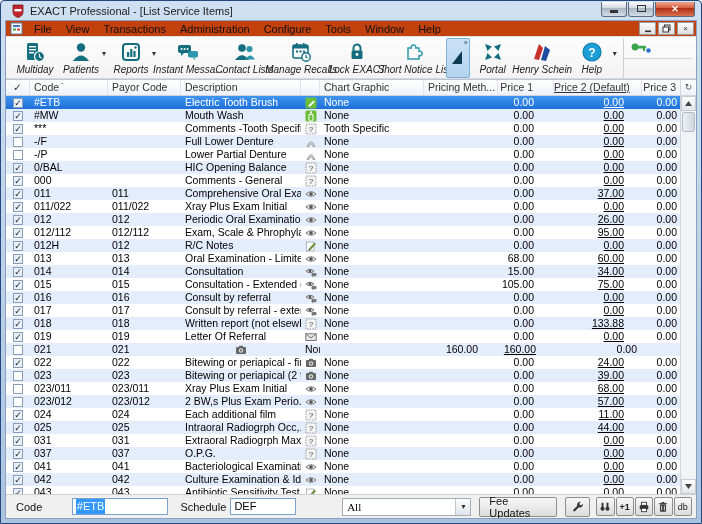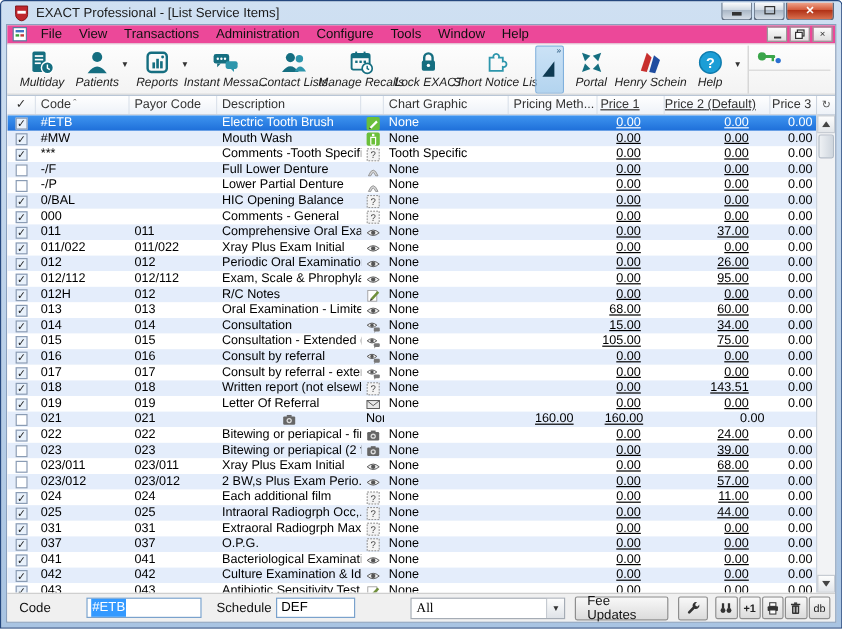--- a/index.html
+++ b/index.html
@@ -19,21 +19,21 @@
   .winbtn { width:26px; height:15px; border:1px solid #5d6b7e; border-top:none;
     border-radius:0 0 3px 3px; background:linear-gradient(#fdfdfd,#cfd8e2 45%,#a9b6c5 46%,#d6dee8);
     display:flex; align-items:center; justify-content:center; margin-left:1px;
     font-size:9px; color:#222; }
   .winbtn.close { width:40px; background:linear-gradient(#f1a78e,#d4593a 45%,#b03015 46%,#d9704f); color:#fff; font-weight:bold; }
   .minglyph { width:8px; height:3px; background:#333; margin-top:5px; }
   .maxglyph { width:9px; height:7px; border:1px solid #333; }
   
   .app { flex:1; background:#f0f0f0; border:1px solid #8aa0bd; display:flex; flex-direction:column; overflow:hidden; }
   
-  .menubar { height:16px; background:#ec4899; display:flex; align-items:center; padding:0 2px; border-bottom:1px solid #e2e2e2; }
+  .menubar { height:16px; background:#c2410c; display:flex; align-items:center; padding:0 2px; border-bottom:1px solid #e2e2e2; }
   .menu-doc-icon { width:13px; height:13px; margin:0 4px 0 2px; }
   .menu-item { font-size:11px; color:#111; padding:1px 7px; white-space:nowrap; }
   .menu-spacer { flex:1; }
   .mdibtn { width:17px; height:13px; border:1px solid #9a9a9a; background:linear-gradient(#fcfcfc,#dedede);
     display:flex; align-items:center; justify-content:center; margin-left:2px; font-size:8px; color:#333; }
   
   .toolbar { height:42px; background:linear-gradient(#fdfdfd,#f3f3f3); border-bottom:1px solid #d9d9d9;
     display:flex; align-items:stretch; padding:1px 4px 0 6px; }
   .tbtn { display:flex; flex-direction:column; align-items:center; justify-content:center;
     padding:1px 5px 2px 5px; min-width:46px; }
@@ -58,21 +58,21 @@
   .hc.center { text-align:center; padding-left:0; }
   .hc.right { text-align:right; padding-left:0; }
   .hc .sortmark { position:absolute; top:-2px; font-size:8px; color:#666; margin-left:2px; }
   .gbody { flex:1; overflow:hidden; }
   .row { display:grid; grid-template-columns:var(--cols); height:13px; line-height:13px; font-size:10.5px; color:#000; background:#fff; }
   .row.alt { background:#e4edfb; }
   .row.selected { background:linear-gradient(#3f95f0,#1e6fd9); color:#fff; }
   .cell { white-space:nowrap; overflow:hidden; padding-left:4px; }
   .cell.center { padding-left:0; display:flex; align-items:center; justify-content:center; }
   .cell.right { padding-left:0; text-align:right; }
-  .pr1 { padding-right:20px;text-decoration:underline; } .pr2 { padding-right:18px;text-decoration:underline; } .pr3 { padding-right:5px; }
+  .pr1 { padding-right:20px; } .pr2 { padding-right:18px;text-decoration:underline; } .pr3 { padding-right:5px; }
   .cb { width:10px; height:10px; border:1px solid #8a9cb4; background:#fff; font-size:9px; line-height:9px;
     color:#222; text-align:center; display:inline-block; }
   .cb.checked { background:#e8f1fb; }
   .rowicon { width:12px; height:12px; display:inline-flex; }
   .rowicon svg { width:12px; height:12px; }
   
   .vscroll { width:16px; display:flex; flex-direction:column; border-left:1px solid #cdd5e0; background:#f2f3f5; }
   .sc-corner { height:16px; background:linear-gradient(#ffffff,#eef2f8); border-bottom:1px solid #cdd5e0;
     font-size:9px; color:#555; text-align:center; line-height:15px; }
   .sc-btn { height:15px; background:linear-gradient(#fdfdfd,#e3e6ea); border:1px solid #c7ccd3;
@@ -706,21 +706,21 @@
                   <span class="rowicon">
                     <svg viewBox="0 0 12 12">
                       <rect x="1" y="1" width="10" height="10" fill="#f4f4f4" stroke="#888" stroke-dasharray="1.5,1" stroke-width="0.8"></rect>
                       <text x="6" y="9" font-size="8" fill="#444" text-anchor="middle" font-family="Liberation Sans,sans-serif">?</text>
                     </svg>
                   </span>
                 </div>
                 <div class="cell ">None</div>
                 <div class="cell "></div>
                 <div class="cell right pr1">0.00</div>
-                <div class="cell right pr2">143.51</div>
+                <div class="cell right pr2">133.88</div>
                 <div class="cell right pr3">0.00</div>
               </div>
               <div class="row">
                 <div class="cell center">
                   <span class="cb checked">✓</span>
                 </div>
                 <div class="cell ">019</div>
                 <div class="cell ">019</div>
                 <div class="cell ">Letter Of Referral</div>
                 <div class="cell center">

